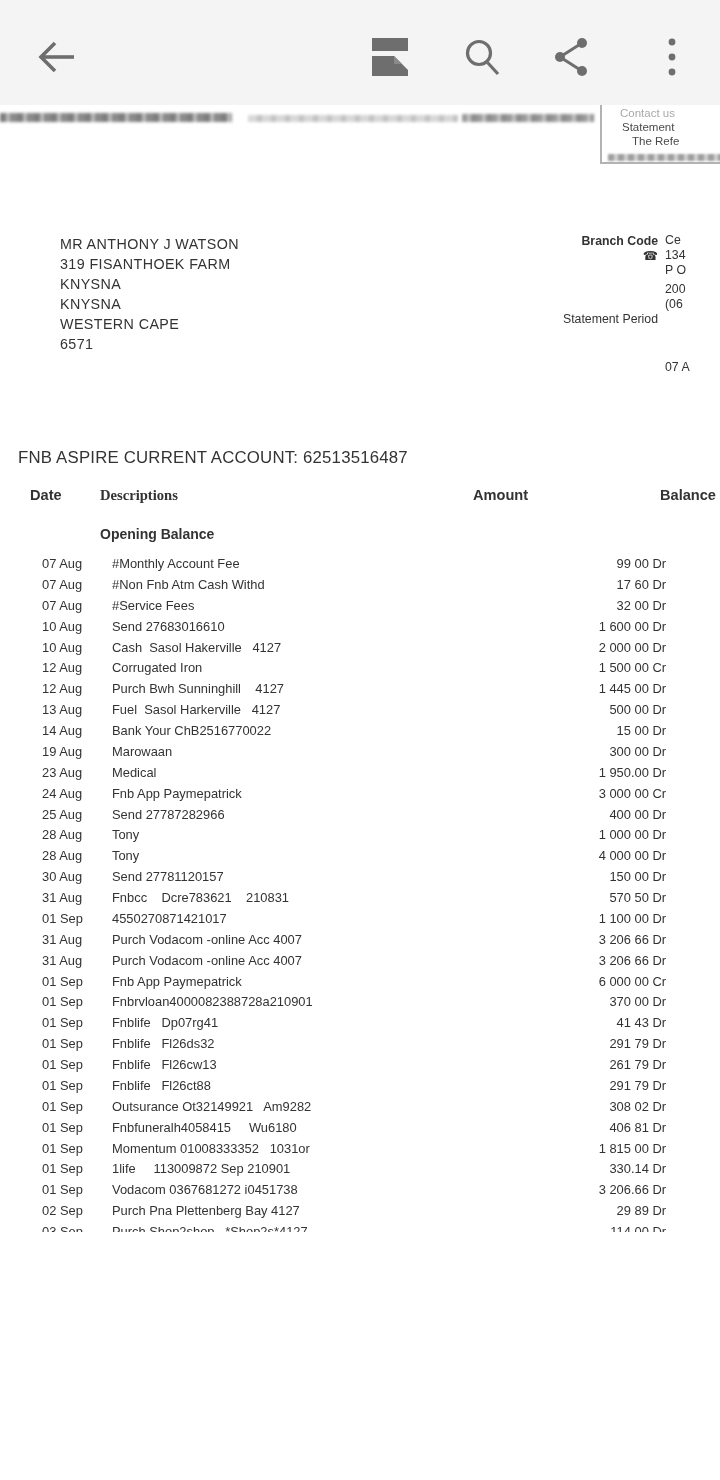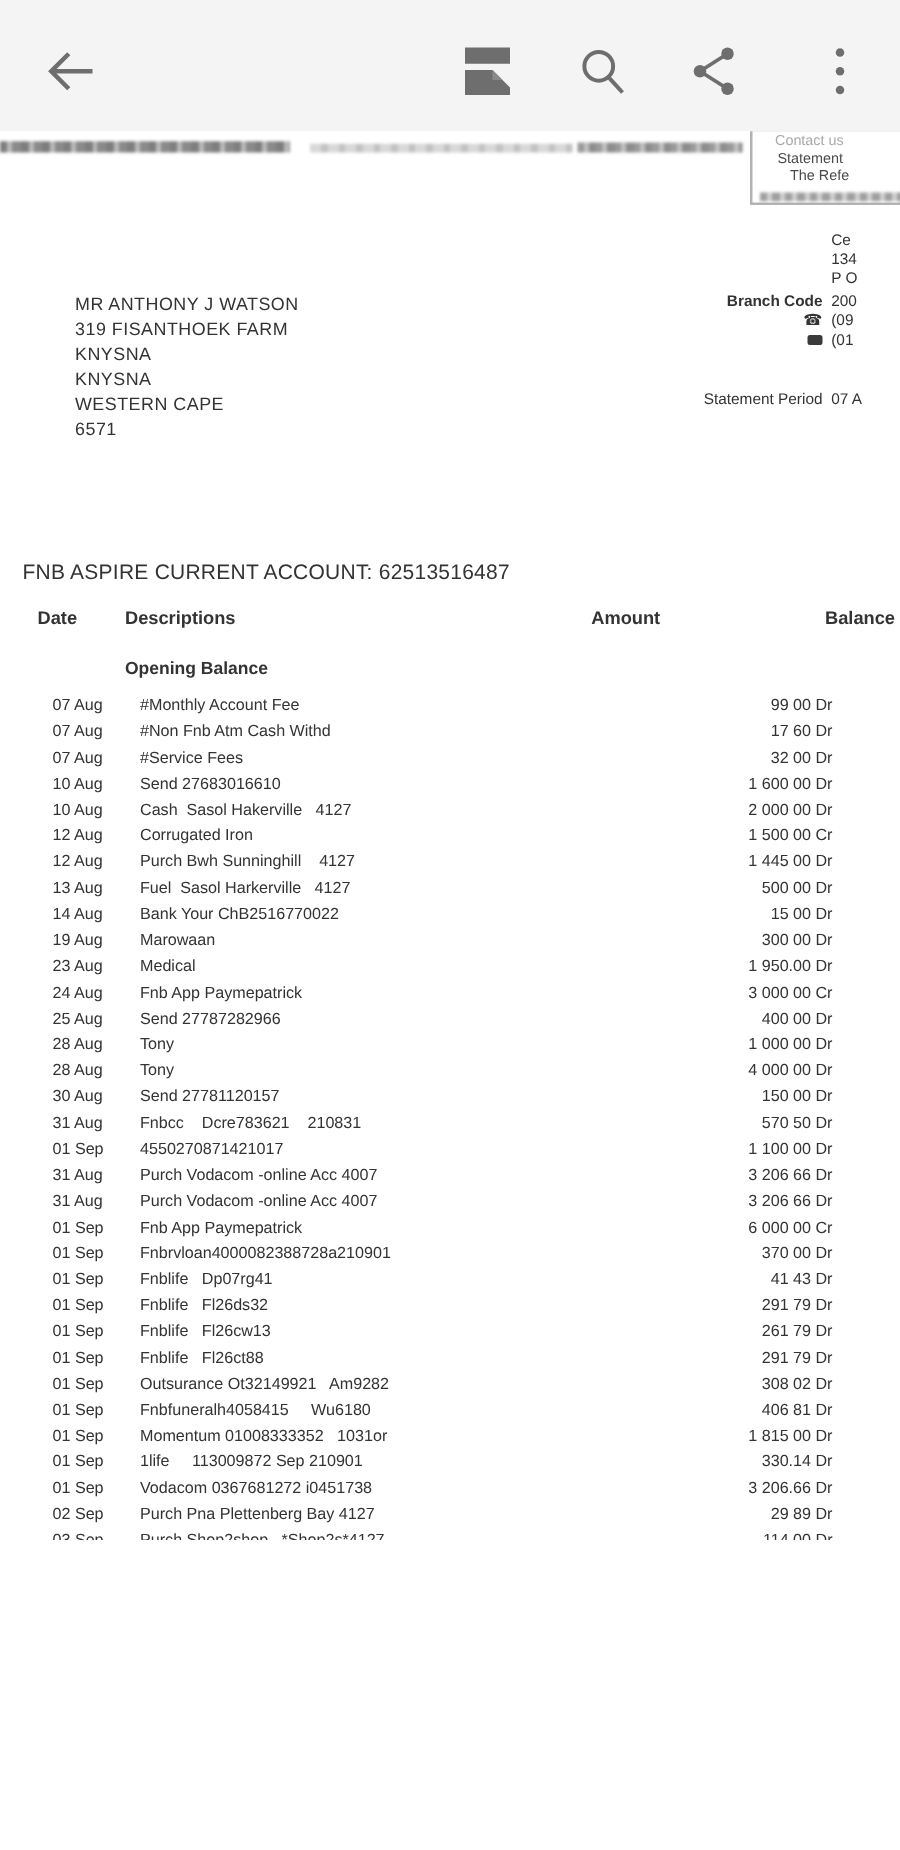--- a/index.html
+++ b/index.html
@@ -22,29 +22,29 @@
 
   .lh-box{position:absolute;left:600px;top:-2px;width:150px;height:57px;border:2px solid #b3b3b3;background:#fff;}
   .lh-line{position:absolute;font-size:11.5px;color:#4a4a4a;white-space:nowrap;}
   .lh-faded{color:#a9a9a9;}
   .lh-blur{position:absolute;left:6px;bottom:1px;width:140px;height:7px;filter:blur(1.3px);background:repeating-linear-gradient(90deg,#9f9f9f 0 6px,#cfcfcf 6px 10px);}
 
   .addr{position:absolute;left:60px;top:130px;font-size:14.3px;line-height:19.9px;letter-spacing:.4px;}
 
   .info-line{position:absolute;left:0;width:720px;height:16px;font-size:12.3px;}
   .info-lbl{position:absolute;right:62px;white-space:nowrap;}
-  .info-val{position:absolute;left:665px;white-space:nowrap;}
+  .info-val{position:absolute;left:665px;white-space:nowrap;margin-top:48px;}
   .b{font-weight:bold;margin-left:32px;}
   .fax-glyph{display:inline-block;width:12px;height:8px;background:#3a3a3a;border-radius:2px;position:relative;top:0;}
 
   .acct-title{position:absolute;left:18px;top:343px;font-size:16.8px;font-weight:normal;letter-spacing:.2px;}
 
   .th{position:absolute;top:382px;font-size:14.6px;font-weight:bold;}
   .th-date{left:30px;}
-  .th-desc{left:100px;}
+  .th-desc{left:100px;font-family:Liberation Serif, serif;}
   .th-amt{left:473px;}
   .th-bal{left:660px;}
 
   .opening{position:absolute;left:100px;top:421px;font-size:14px;font-weight:bold;}
 
   .rows{position:absolute;left:0;top:451px;width:720px;margin-left:12px;}
   .row{position:relative;height:20.88px;font-size:12.9px;}
   .c-date{position:absolute;left:30px;white-space:pre;}
   .c-desc{position:absolute;left:100px;white-space:pre;}
   .c-amt{position:absolute;right:66px;white-space:pre;}
@@ -144,25 +144,21 @@
       </div>
     <div class="info-line" style="top:110px;">
         <span class="info-val">P O</span>
       </div>
     <div class="info-line" style="top:129px;">
       <span class="info-lbl b">Branch Code</span>
       <span class="info-val">200</span>
     </div>
     <div class="info-line" style="top:144px;">
       <span class="info-lbl">☎</span>
-      <span class="info-val">(09</span>
-    </div>
-    <div class="info-line" style="top:160px;">
-      <span class="info-lbl"><span class="fax-glyph"></span></span>
-      <span class="info-val">(01</span>
+      <span class="info-val">(06</span>
     </div>
     <div class="info-line" style="top:207px;">
       <span class="info-lbl">Statement Period</span>
       <span class="info-val">07 A</span>
     </div>
     <div class="info-line" style="top:223px;">
       <span class="b" style="position:absolute;left:700px;">Sta</span>
     </div>
 
     <div class="addr">

